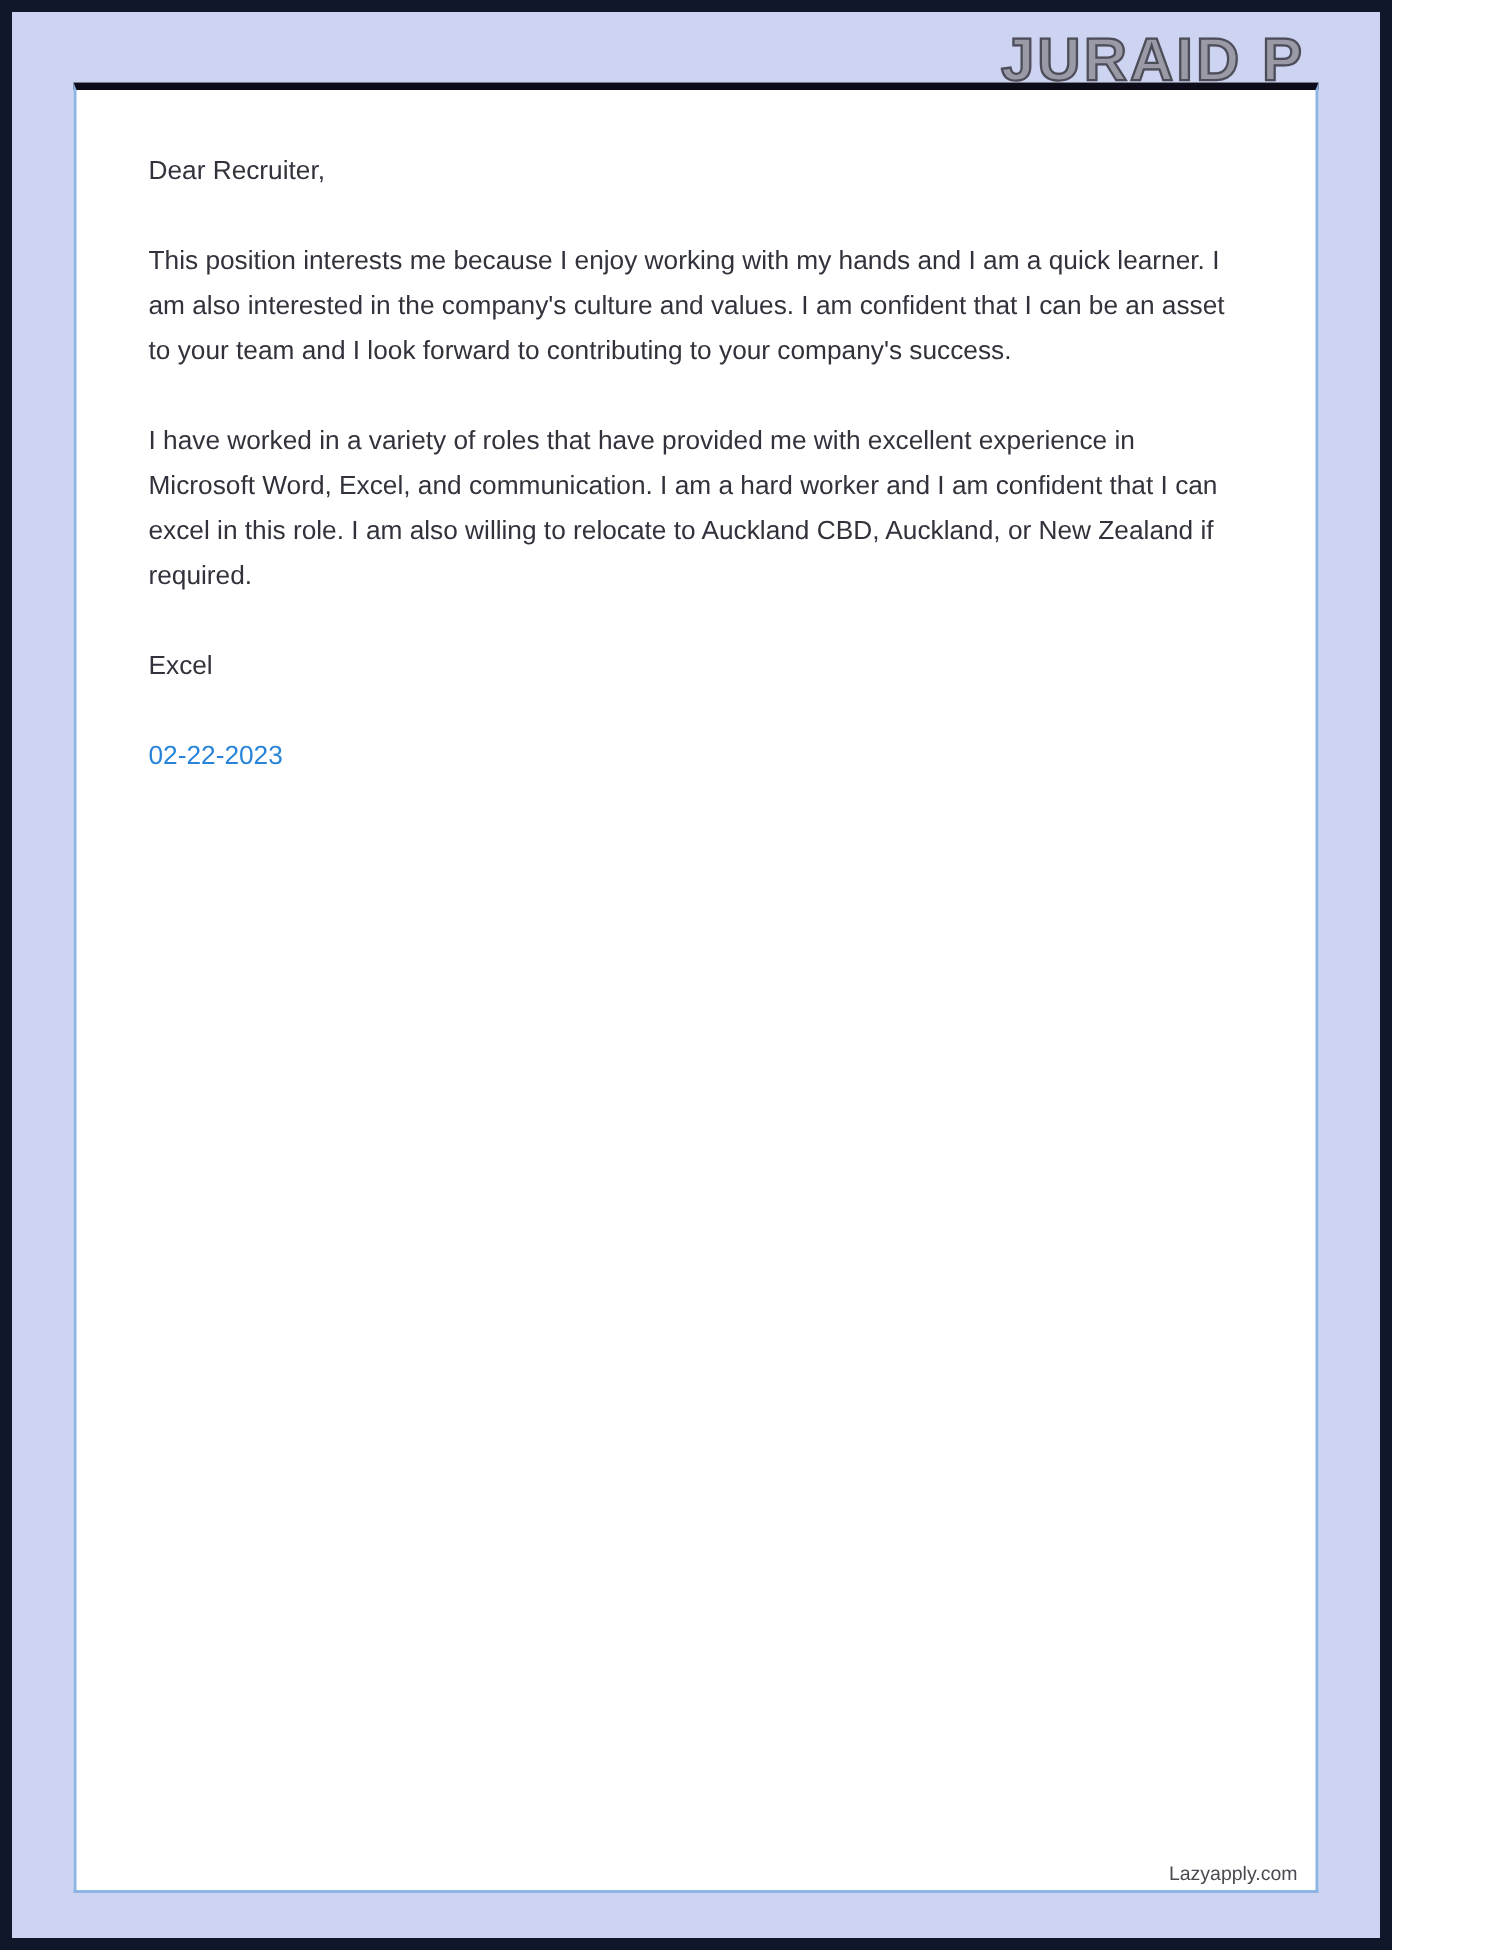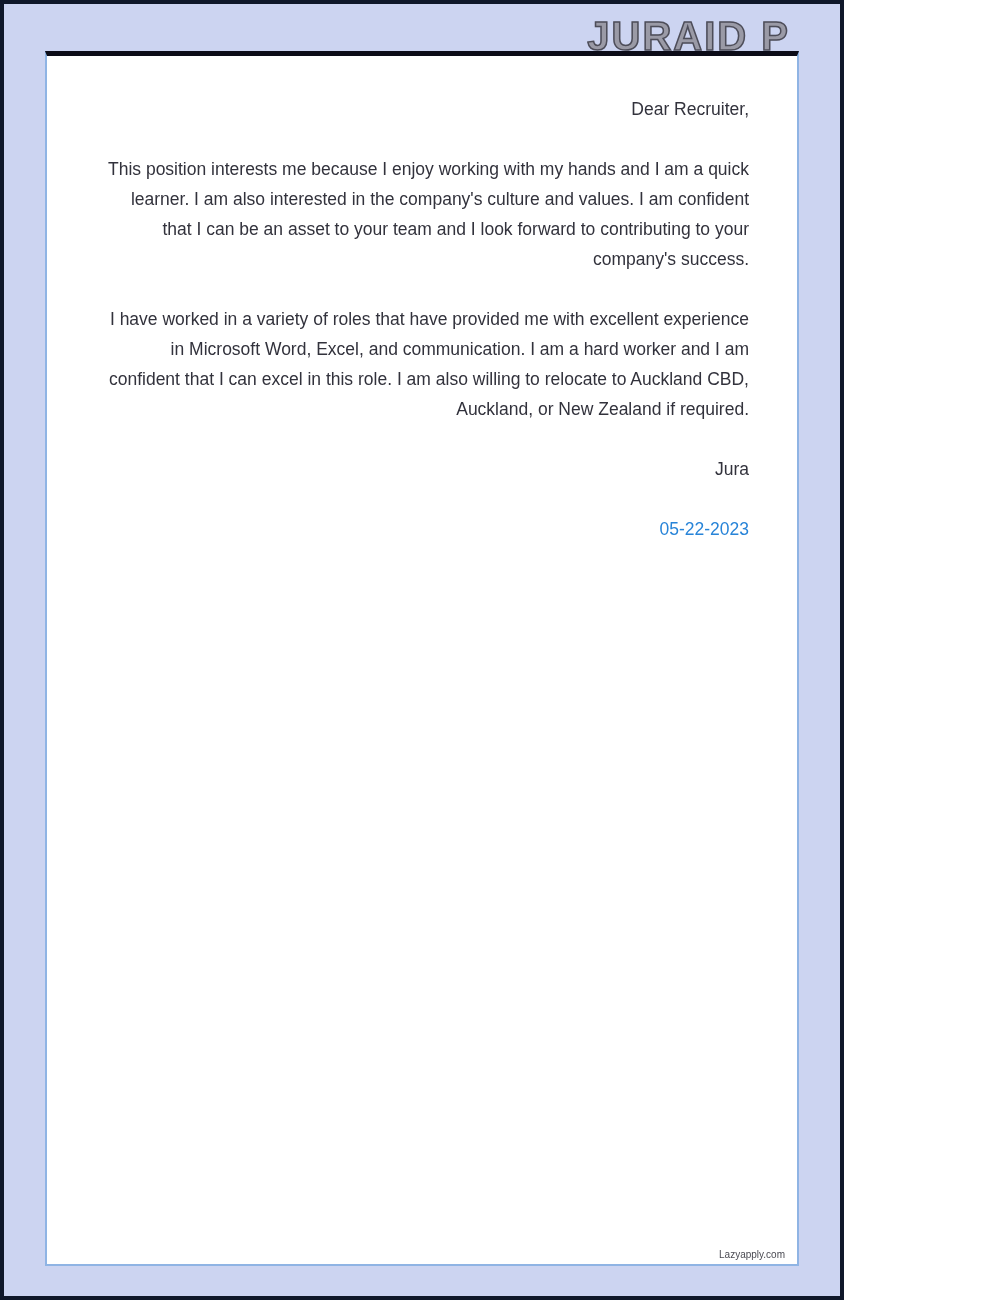--- a/index.html
+++ b/index.html
@@ -4,24 +4,24 @@
 <style>
   * { margin: 0; padding: 0; box-sizing: border-box; }
 
   html, body {
     width: 996px;
     height: 1300px;
     font-family: "Liberation Sans", "DejaVu Sans", sans-serif;
   }
 
   .frame {
-    width: 844px;
+    width: 928px;
     height: 1300px;
     background: #ccd4f1;
-    border: 4px solid #0f172a;
+    border: 8px solid #0f172a;
     position: relative;
     overflow: hidden;
   }
 
   .page-header {
     position: absolute;
     top: 10px;
     right: 50px;
     text-align: right;
   }
@@ -40,43 +40,42 @@
     position: absolute;
     left: 41px;
     right: 41px;
     top: 47px;
     bottom: 30px;
     background: #ffffff;
     border-top: 5px solid #0c0c18;
     border-left: 2px solid #8fb4e4;
     border-right: 2px solid #8fb4e4;
     border-bottom: 2px solid #8fb4e4;
-    padding: 38px 48px 20px 60px;
-    text-align: right;
+    padding: 38px 48px 20px 48px;
   }
 
   .document p {
     font-size: 17.5px;
     line-height: 30px;
     color: #32323c;
     margin: 0 0 30px 0;
     max-width: 810px;
   }
 
   .document p.date {
     color: #2884d8;
     margin-top: 10px;
     margin-bottom: 0;
   }
 
   .brand-footer {
     position: absolute;
     right: 12px;
     bottom: 4px;
-    font-size: 10px;
+    font-size: 13px;
     color: #4a4a52;
   }
 </style>
 </head>
 <body>
 
 <div class="frame">
 
   <div class="page-header">
     <div class="candidate-name">JURAID P</div>
@@ -86,21 +85,21 @@
 
     <p>Dear Recruiter,</p>
 
 
     <p>This position interests me because I enjoy working with my hands and I am a quick learner. I am also interested in the company's culture and values. I am confident that I can be an asset to your team and I look forward to contributing to your company's success.</p>
 
     <p>I have worked in a variety of roles that have provided me with excellent experience in Microsoft Word, Excel, and communication. I am a hard worker and I am confident that I can excel in this role. I am also willing to relocate to Auckland CBD, Auckland, or New Zealand if required.</p>
 
 
 
-    <p>Jura</p>
+    <p>Excel</p>
 
-    <p class="date">05-22-2023</p>
+    <p class="date">02-22-2023</p>
 
     <div class="brand-footer">Lazyapply.com</div>
 
   </div>
 
 </div>
 
 </body></html>

